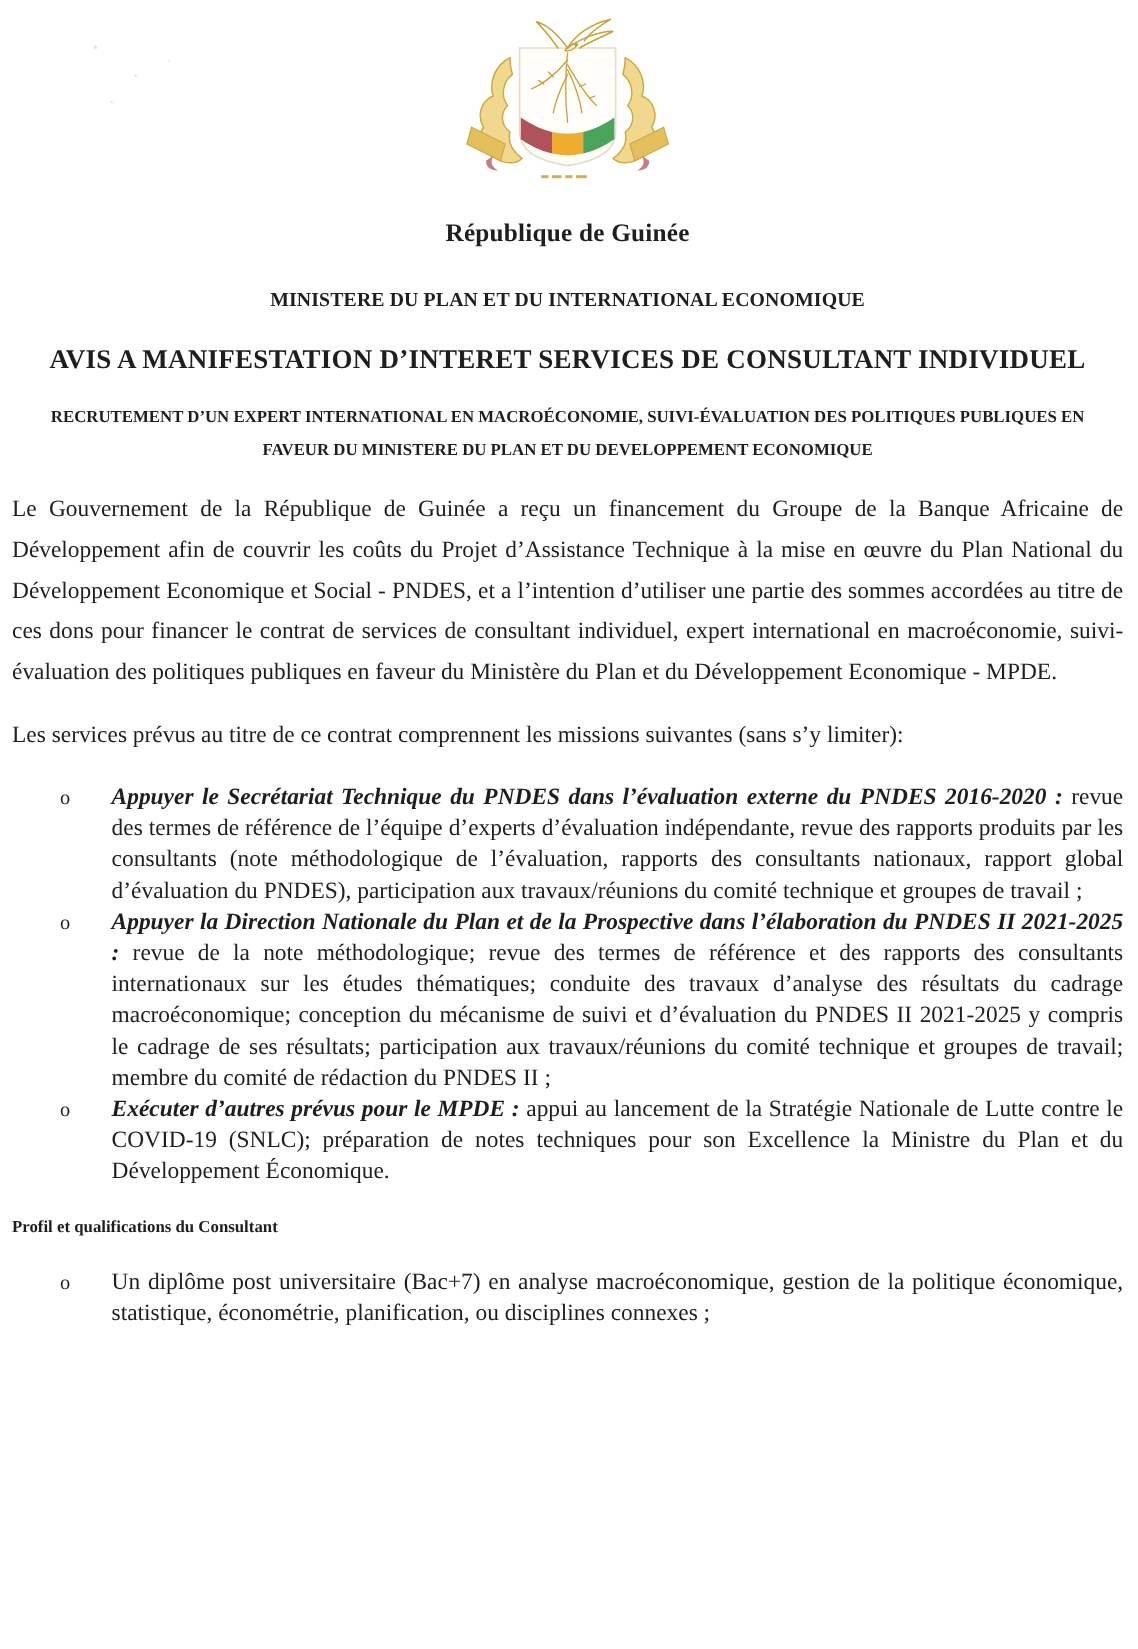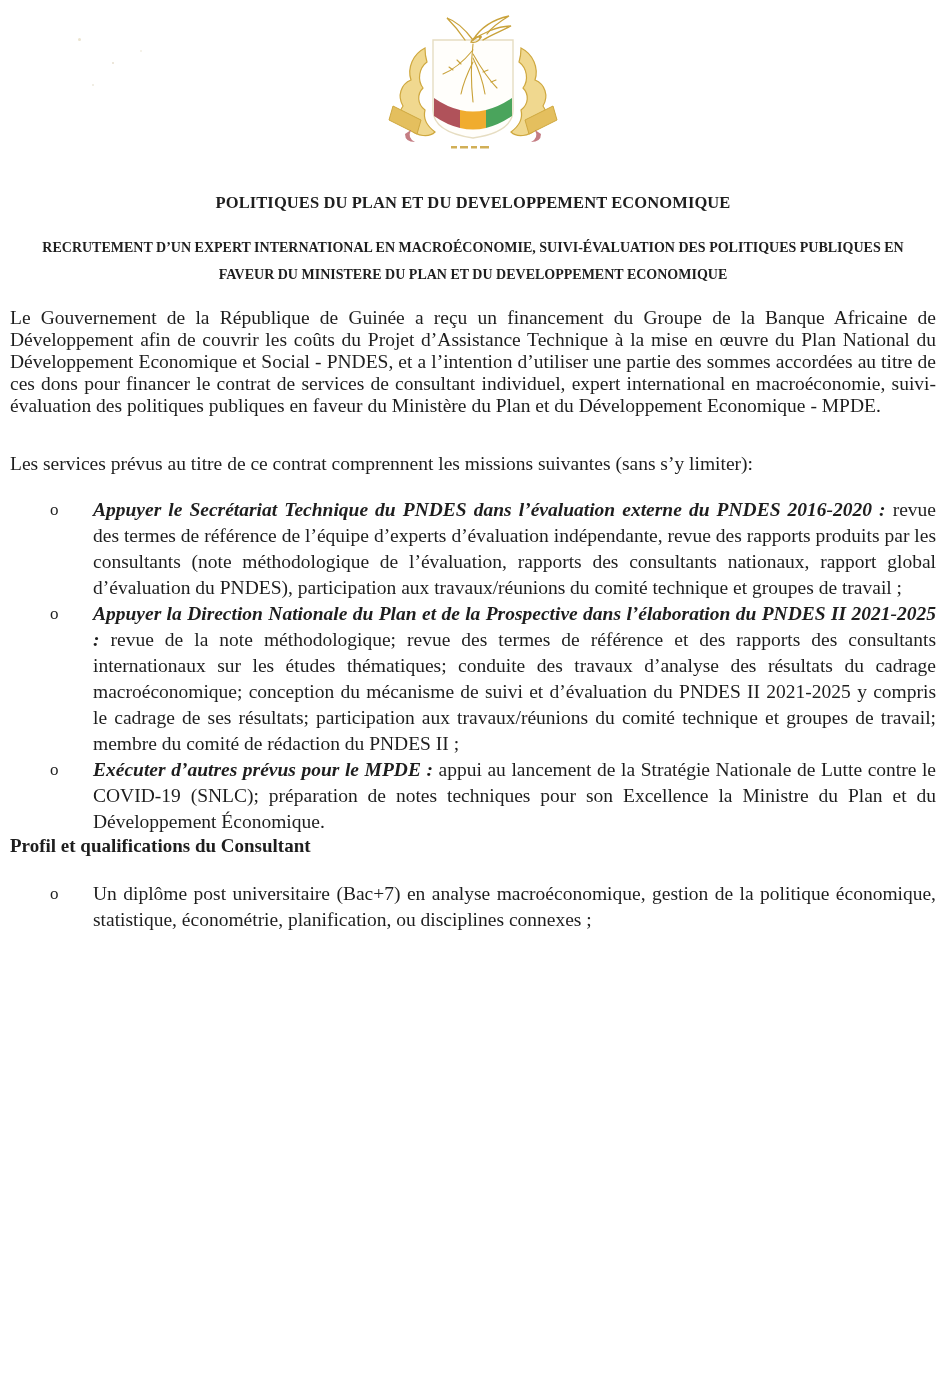--- a/index.html
+++ b/index.html
@@ -55,46 +55,47 @@
     text-align: center;
     font-weight: bold;
     font-size: 14px;
     line-height: 27px;
     margin: 21px auto 0 auto;
     max-width: 905px;
   }
   
   .para {
     font-size: 19.5px;
-    line-height: 22px;
+    line-height: 34px;
     text-align: justify;
     margin-top: 20px;
   }
   .para-intro { margin-top: 19px; }
-  .para-services { margin-top: 36px; text-align: left; }
+  .para-services { margin-top: 18px; text-align: left; }
   .bullet-list { margin-top: 22px; }
   .bullet-item {
     position: relative;
     margin-left: 83px;
     margin-right: 0px;
     font-size: 19.5px;
     line-height: 26px;
     text-align: justify;
   }
   .bullet-item .marker {
     position: absolute;
     left: -43px;
     top: 0px;
     font-size: 17px;
     font-weight: normal;
   }
   .bullet-item .lead { font-weight: bold; font-style: italic; }
   .h-profil {
     font-weight: bold;
-    font-size: 19px;
+    font-size: 14px;
+    margin-top: 26px;
     text-align: left;
   }
   .qual-list { margin-top: 24px; }
 </style>
 </head>
 <body>
 
 <div class="page">
 
   <div class="speck" style="left:78px;top:38px;width:3px;height:3px;background:#d8c9a0;opacity:.5;"></div>
@@ -141,21 +142,23 @@
 
       <g fill="#c9a23a" opacity="0.85">
         <rect x="64" y="136" width="6" height="2.5"></rect>
         <rect x="73" y="136" width="8" height="2.5"></rect>
         <rect x="84" y="136" width="6" height="2.5"></rect>
         <rect x="93" y="136" width="9" height="2.5"></rect>
       </g>
     </svg>
   </div>
 
-  <div class="h-sub">POLITIQUES DU PLAN ET DU DEVELOPPEMENT ECONOMIQUE</div>
+  <div class="h-country">République de Guinée</div>
+  <div class="h-sub">MINISTERE DU PLAN ET DU INTERNATIONAL ECONOMIQUE</div>
+  <div class="h-avis">AVIS A MANIFESTATION D’INTERET SERVICES DE CONSULTANT INDIVIDUEL</div>
   <div class="h-recrut">RECRUTEMENT D’UN EXPERT INTERNATIONAL EN MACROÉCONOMIE, SUIVI-ÉVALUATION DES POLITIQUES PUBLIQUES EN FAVEUR DU MINISTERE DU PLAN ET DU DEVELOPPEMENT ECONOMIQUE</div>
 
   <div class="para para-intro">Le Gouvernement de la République de Guinée a reçu un financement du Groupe de la Banque Africaine de Développement afin de couvrir les coûts du Projet d’Assistance Technique à la mise en œuvre du Plan National du Développement Economique et Social - PNDES, et a l’intention d’utiliser une partie des sommes accordées au titre de ces dons pour financer le contrat de services de consultant individuel, expert international en macroéconomie, suivi-évaluation des politiques publiques en faveur du Ministère du Plan et du Développement Economique - MPDE.</div>
 
   <div class="para para-services">Les services prévus au titre de ce contrat comprennent les missions suivantes (sans s’y limiter):</div>
 
   <div class="bullet-list">
     <div class="bullet-item">
       <span class="marker">o</span><span class="lead">Appuyer le Secrétariat Technique du PNDES dans l’évaluation externe du PNDES 2016-2020 :</span><span> revue des termes de référence de l’équipe d’experts d’évaluation indépendante, revue des rapports produits par les consultants (note méthodologique de l’évaluation, rapports des consultants nationaux, rapport global d’évaluation du PNDES), participation aux travaux/réunions du comité technique et groupes de travail ;</span>
     </div>

